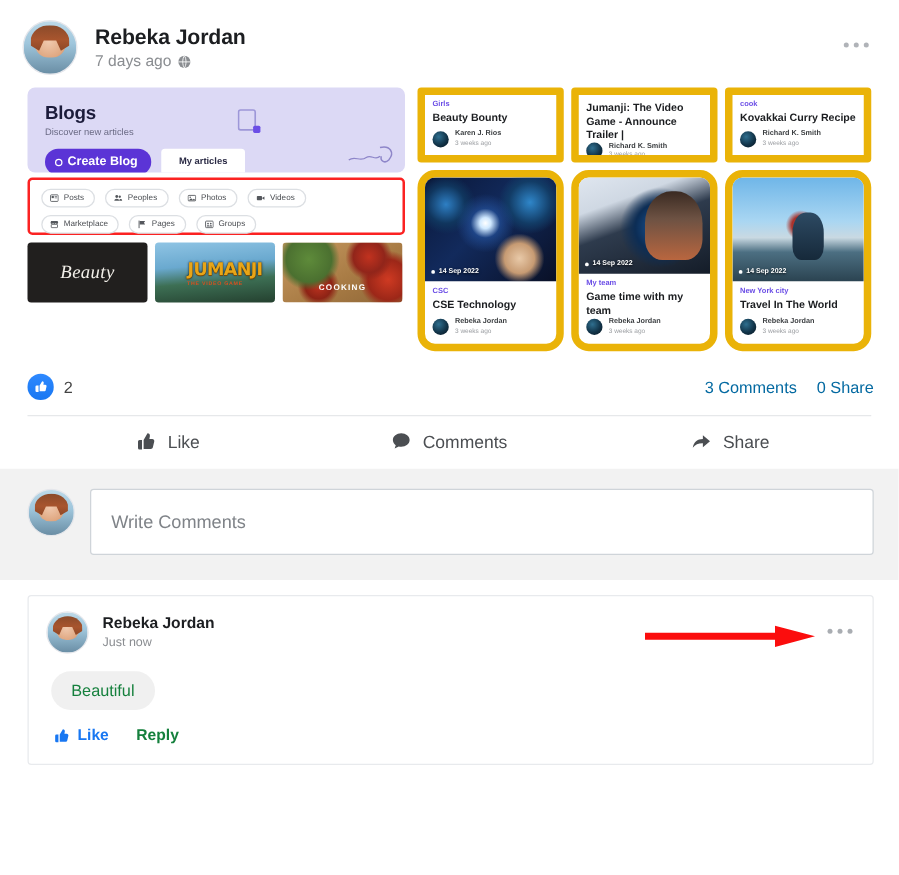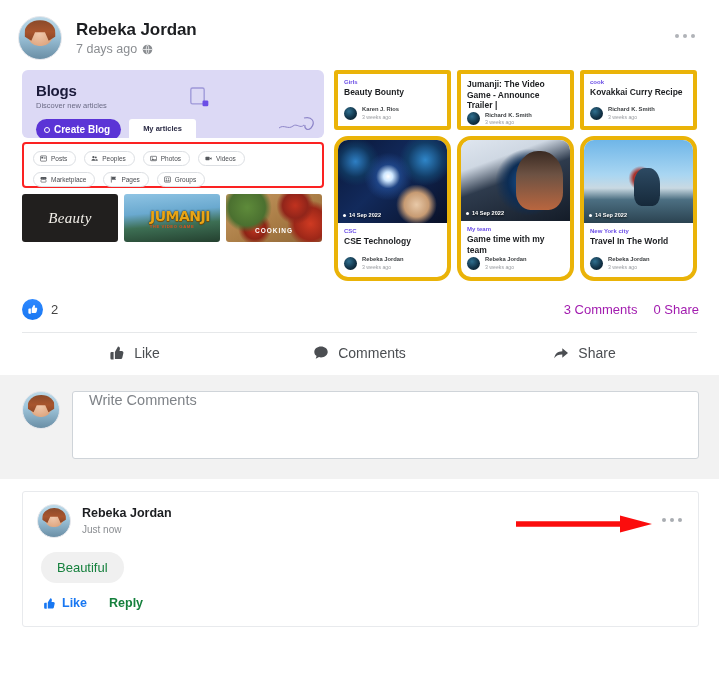--- a/index.html
+++ b/index.html
@@ -132,21 +132,21 @@
   .thumb.cooking span { font-size:6.5px; font-weight:700; color:#fff; letter-spacing:1px; }
 
   
   .right-grid {
     flex: 1; display:grid;
     grid-template-columns: repeat(3, 1fr);
     grid-template-rows: 60px 145px;
     gap: 6px;
   }
   .gcard {
-    border:4px solid #eab308; border-radius: 3px; background:#fff;
+    border:6px solid #eab308; border-radius: 3px; background:#fff;
     padding: 5px 6px; overflow:hidden; display:flex; flex-direction:column;
     cursor:pointer;
   }
   .gcard.with-img { padding: 0; border-radius: 14px; }
   .gcat { font-size: 6px; color:#6b4ee6; font-weight:600; margin-bottom:2px; }
   .gtitle { font-size: 8.5px; font-weight:700; color:#1c1e21; line-height:1.25; }
   .gauthor-row { display:flex; align-items:center; gap:5px; margin-top: auto; }
   .gav {
     width:13px; height:13px; border-radius:50%; flex:0 0 13px;
     background: radial-gradient(circle at 38% 34%, #2f6f8f 0%, #123449 55%, #06121c 100%);
@@ -197,42 +197,42 @@
     display:flex; align-items:center; justify-content:space-between;
     padding: 14px 20px 12px 22px;
   }
   .react-left { display:flex; align-items:center; gap:8px; }
   .like-chip {
     width:21px; height:21px; border-radius:50%;
     background: linear-gradient(180deg,#2e89ff 0%,#1877f2 100%);
     display:flex; align-items:center; justify-content:center;
   }
   .like-count { font-size:13px; color:#444; }
-  .react-right { display:flex; align-items:center; gap:16px; font-size:13px; color:#a21caf; }
+  .react-right { display:flex; align-items:center; gap:16px; font-size:13px; color:#0369a1; }
   .react-right span { cursor:pointer; }
 
   .hr { height:1px; background:#e6e8ea; margin: 0 22px; }
 
   
   .actionbar { display:flex; padding: 12px 22px 14px 22px; }
   .action {
     flex:1; display:flex; align-items:center; justify-content:center; gap:9px;
     font-size:14px; color:#4b4e52; cursor:pointer; font-weight:400;
   }
   .action svg { display:block; }
 
   
   .write-wrap {
     background:#f2f2f2; padding: 16px 20px 20px 22px;
     display:flex; align-items:flex-start; gap: 12px;
   }
   .write-box {
-    flex:1; height: 68px; background:#fff;
+    flex:1; height: 53px; background:#fff;
     border:1px solid #cfd4d9; border-radius: 3px;
-    display:flex; padding: 0 16px;
+    display:flex; align-items:center; padding: 0 16px;
   }
   .write-ph { font-size:14.5px; color:#7f8388; }
 
   
   .comment-block {
     background:#fff; margin: 12px 20px 0 22px;
     border:1px solid #e8eaed; border-radius: 3px;
     padding: 12px 16px 16px 14px; position:relative;
     height: 136px;
   }

